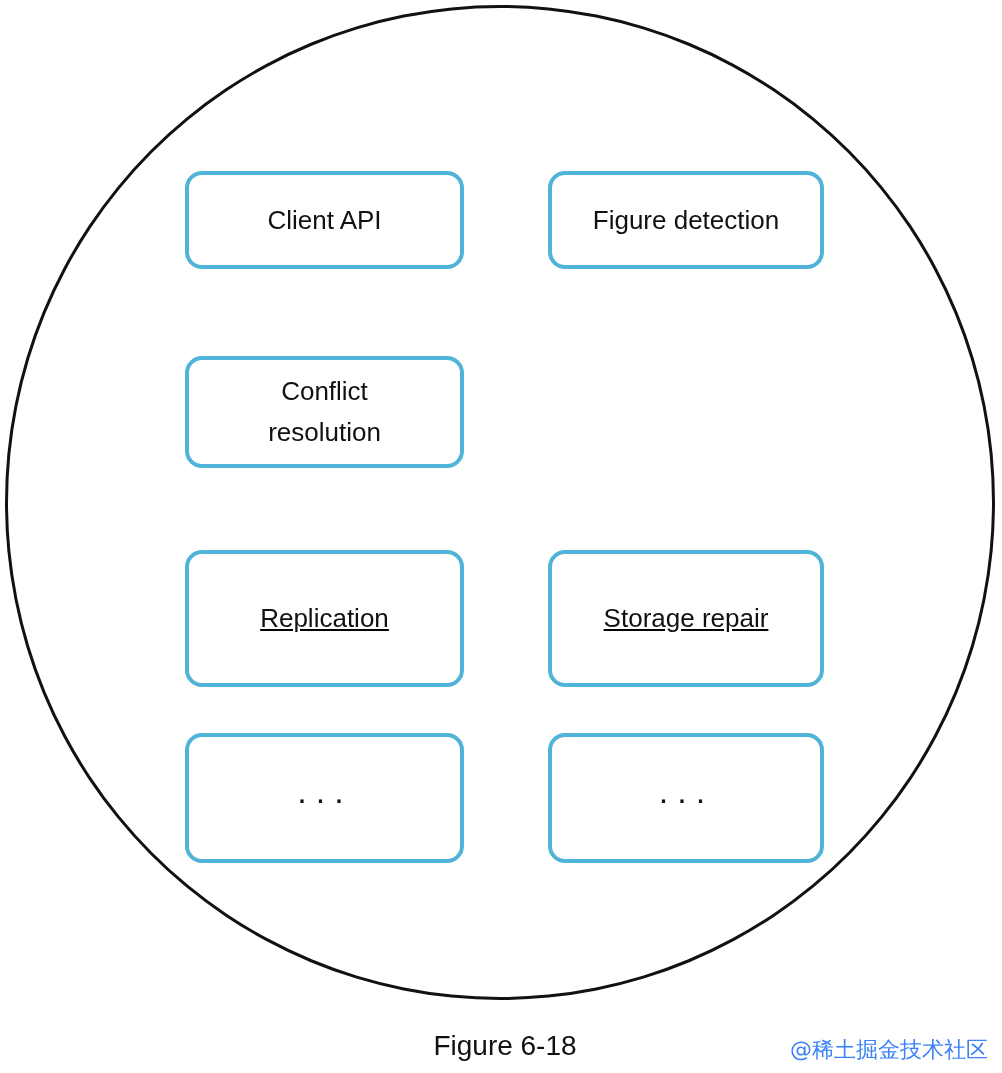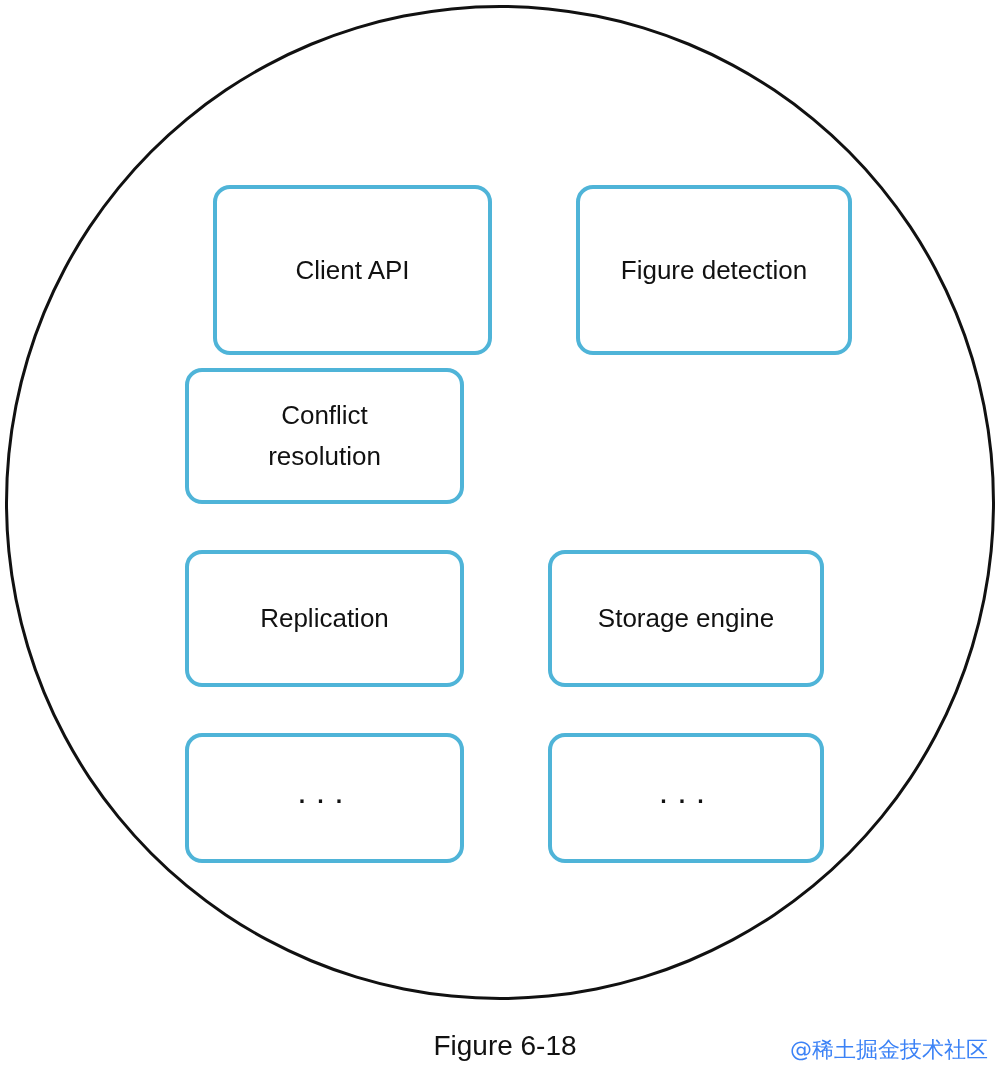--- a/index.html
+++ b/index.html
@@ -88,23 +88,23 @@
     line-height: 22px;
     position: relative;
     top: -7px;
   }
 
   
   .col-left  { left: 185px; width: 279px; }
   .col-right { left: 548px; width: 276px; }
 
   
-  .row-1 { top: 185px; height: 170px; margin-left: 28px; }
-  .row-2 { top: 368px; height: 136px; }
-  .row-3 { top: 550px; height: 137px; }
+  .row-1 { top: 171px; height: 98px; }
+  .row-2 { top: 356px; height: 112px; }
+  .row-3 { top: 550px; height: 137px; text-decoration: underline; }
   .row-4 { top: 733px; height: 130px; }
 
   
   .figure-caption {
     position: absolute;
     left: 4px;
     top: 1028px;
     width: 1002px;
     text-align: center;
     font-size: 28px;
@@ -151,21 +151,21 @@
     <div class="component-box col-left row-4">
       <span class="component-label ellipsis">...</span>
     </div>
 
     <div class="component-box col-right row-1">
       <span class="component-label">Figure detection</span>
     </div>
 
 
     <div class="component-box col-right row-3">
-      <span class="component-label">Storage engine</span>
+      <span class="component-label">Storage repair</span>
     </div>
 
     <div class="component-box col-right row-4">
       <span class="component-label ellipsis">...</span>
     </div>
 
   </div>
 
   <div class="figure-caption">Figure 6-18</div>
 

